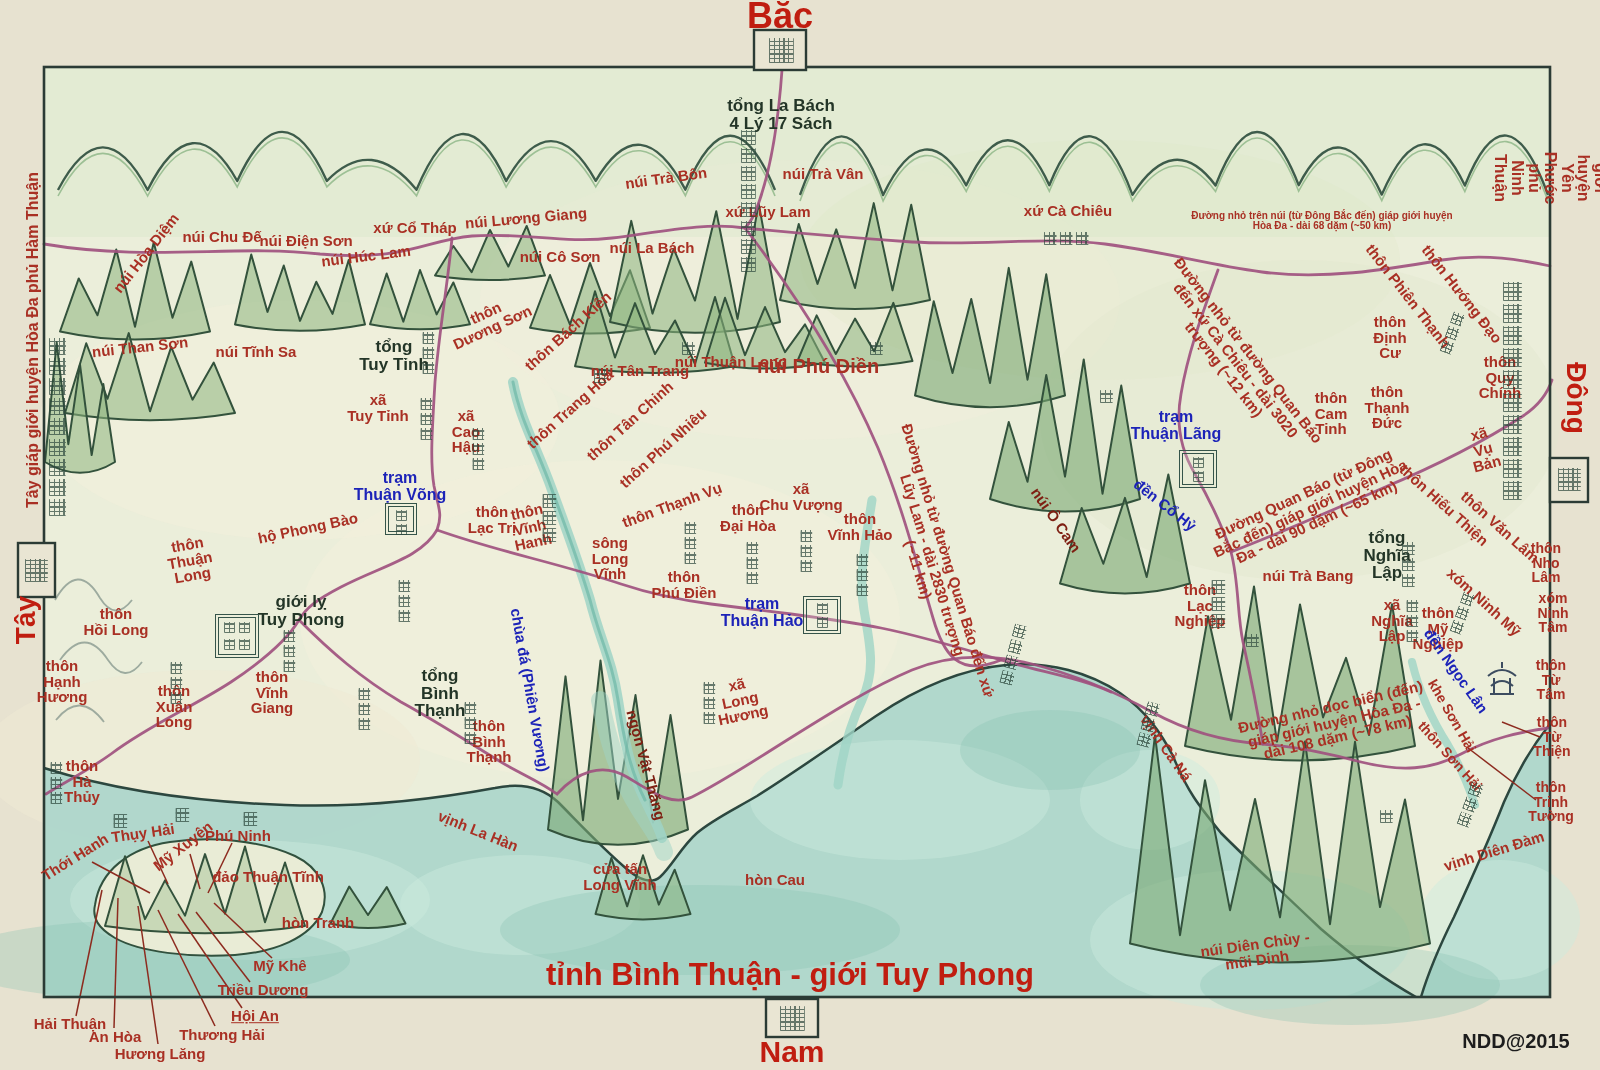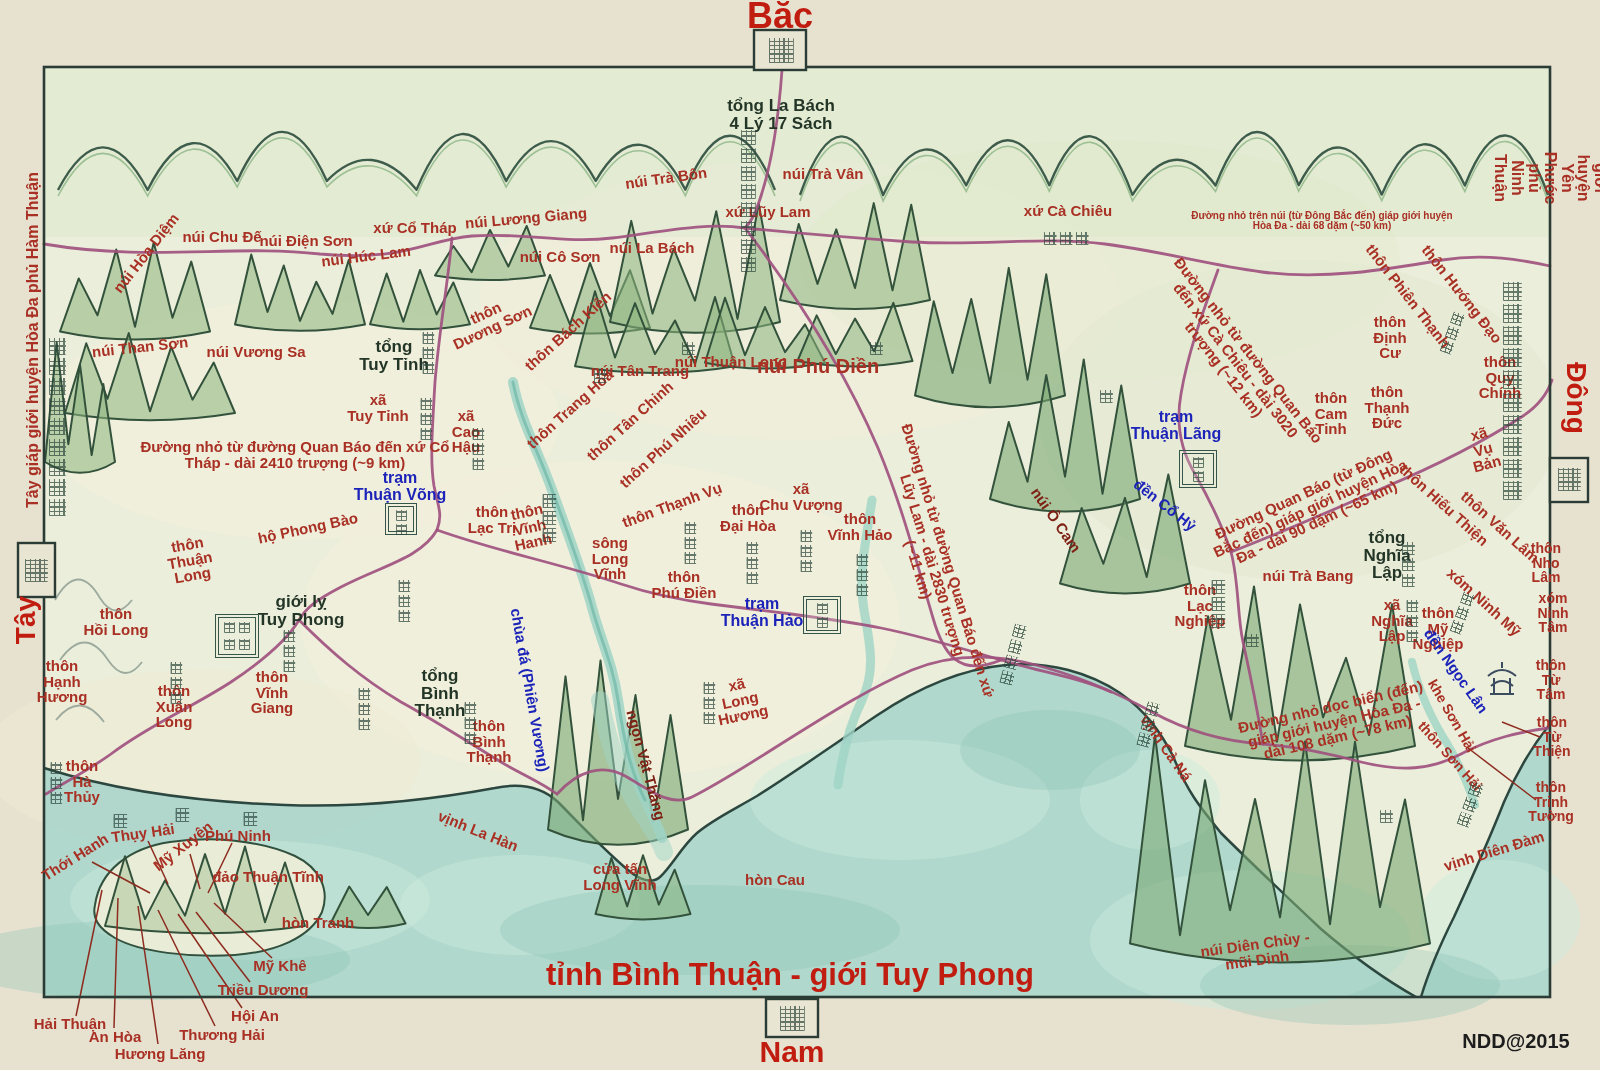--- a/index.html
+++ b/index.html
@@ -140,43 +140,41 @@
       <div class="lbl red" style="left: 768px; top: 212px; font-size: 15px; transform: translate(-50%, -50%) rotate(0deg);">xứ Lũy Lam</div>
       <div class="lbl red" style="left: 652px; top: 248px; font-size: 15px; transform: translate(-50%, -50%) rotate(0deg);">núi La Bách</div>
       <div class="lbl red" style="left: 526px; top: 218px; font-size: 15px; transform: translate(-50%, -50%) rotate(-5deg);">núi Lương Giang</div>
       <div class="lbl red" style="left: 415px; top: 228px; font-size: 15px; transform: translate(-50%, -50%) rotate(0deg);">xứ Cổ Tháp</div>
       <div class="lbl red" style="left: 560px; top: 257px; font-size: 15px; transform: translate(-50%, -50%) rotate(0deg);">núi Cô Sơn</div>
       <div class="lbl red" style="left: 222px; top: 237px; font-size: 15px; transform: translate(-50%, -50%) rotate(0deg);">núi Chu Đế</div>
       <div class="lbl red" style="left: 306px; top: 241px; font-size: 15px; transform: translate(-50%, -50%) rotate(0deg);">núi Điện Sơn</div>
       <div class="lbl red" style="left: 366px; top: 256px; font-size: 15px; transform: translate(-50%, -50%) rotate(-7deg);">núi Húc Lam</div>
       <div class="lbl red" style="left: 146px; top: 253px; font-size: 15px; transform: translate(-50%, -50%) rotate(-52deg);">núi Hòa Diệm</div>
       <div class="lbl red" style="left: 140px; top: 347px; font-size: 15px; transform: translate(-50%, -50%) rotate(-6deg);">núi Than Sơn</div>
-      <div class="lbl red" style="left: 256px; top: 352px; font-size: 15px; transform: translate(-50%, -50%) rotate(0deg);">núi Vương Sa</div>
+      <div class="lbl red" style="left: 256px; top: 352px; font-size: 15px; transform: translate(-50%, -50%) rotate(0deg);">núi Tĩnh Sa</div>
       <div class="lbl red" style="left: 1068px; top: 211px; font-size: 15px; transform: translate(-50%, -50%) rotate(0deg);">xứ Cà Chiêu</div>
       <div class="lbl red" style="left: 1322px; top: 221px; font-size: 10px; transform: translate(-50%, -50%) rotate(0deg);">Đường nhỏ trên núi (từ Đông Bắc đến) giáp giới huyện
 Hòa Đa - dài 68 dặm (~50 km)</div>
       <div class="lbl red" style="left: 489px; top: 320px; font-size: 15px; transform: translate(-50%, -50%) rotate(-25deg);">thôn
 Dương Sơn</div>
       <div class="lbl red" style="left: 568px; top: 331px; font-size: 15px; transform: translate(-50%, -50%) rotate(-42deg);">thôn Bách Kiên</div>
       <div class="lbl red" style="left: 640px; top: 371px; font-size: 15px; transform: translate(-50%, -50%) rotate(0deg);">núi Tân Trang</div>
       <div class="lbl red" style="left: 731px; top: 362px; font-size: 15px; transform: translate(-50%, -50%) rotate(0deg);">núi Thuận Long</div>
       <div class="lbl red" style="left: 818px; top: 366px; font-size: 20px; transform: translate(-50%, -50%) rotate(0deg);">núi Phú Điền</div>
       <div class="lbl red" style="left: 570px; top: 409px; font-size: 15px; transform: translate(-50%, -50%) rotate(-42deg);">thôn Trang Hòa</div>
       <div class="lbl red" style="left: 630px; top: 421px; font-size: 15px; transform: translate(-50%, -50%) rotate(-42deg);">thôn Tân Chinh</div>
       <div class="lbl red" style="left: 663px; top: 448px; font-size: 15px; transform: translate(-50%, -50%) rotate(-42deg);">thôn Phú Nhiêu</div>
       <div class="lbl red" style="left: 672px; top: 505px; font-size: 15px; transform: translate(-50%, -50%) rotate(-20deg);">thôn Thạnh Vụ</div>
       <div class="lbl ink" style="left: 394px; top: 356px; font-size: 17px; transform: translate(-50%, -50%) rotate(0deg);">tổng
 Tuy Tỉnh</div>
       <div class="lbl red" style="left: 378px; top: 408px; font-size: 15px; transform: translate(-50%, -50%) rotate(0deg);">xã
 Tuy Tỉnh</div>
       <div class="lbl red" style="left: 466px; top: 431px; font-size: 15px; transform: translate(-50%, -50%) rotate(0deg);">xã
 Cao
 Hậu</div>
-      <div class="lbl red" style="left: 295px; top: 455px; font-size: 15px; transform: translate(-50%, -50%) rotate(0deg);">Đường nhỏ từ đường Quan Báo đến xứ Cổ
-Tháp - dài 2410 trượng (~9 km)</div>
       <div class="lbl blue" style="left: 400px; top: 487px; font-size: 16px; transform: translate(-50%, -50%) rotate(0deg);">trạm
 Thuận Võng</div>
       <div class="lbl red" style="left: 308px; top: 528px; font-size: 15px; transform: translate(-50%, -50%) rotate(-12deg);">hộ Phong Bào</div>
       <div class="lbl red" style="left: 190px; top: 560px; font-size: 15px; transform: translate(-50%, -50%) rotate(-10deg);">thôn
 Thuận
 Long</div>
       <div class="lbl red" style="left: 116px; top: 622px; font-size: 15px; transform: translate(-50%, -50%) rotate(0deg);">thôn
 Hồi Long</div>
       <div class="lbl red" style="left: 62px; top: 681px; font-size: 15px; transform: translate(-50%, -50%) rotate(0deg);">thôn
 Hạnh
@@ -226,21 +224,21 @@
 Hà
 Thủy</div>
       <div class="lbl red" style="left: 75px; top: 857px; font-size: 15px; transform: translate(-50%, -50%) rotate(-32deg);">Thới Hanh</div>
       <div class="lbl red" style="left: 143px; top: 833px; font-size: 15px; transform: translate(-50%, -50%) rotate(-8deg);">Thụy Hải</div>
       <div class="lbl red" style="left: 183px; top: 846px; font-size: 15px; transform: translate(-50%, -50%) rotate(-38deg);">Mỹ Xuyên</div>
       <div class="lbl red" style="left: 238px; top: 836px; font-size: 15px; transform: translate(-50%, -50%) rotate(0deg);">Phú Ninh</div>
       <div class="lbl red" style="left: 268px; top: 877px; font-size: 15px; transform: translate(-50%, -50%) rotate(0deg);">đảo Thuận Tĩnh</div>
       <div class="lbl red" style="left: 318px; top: 923px; font-size: 15px; transform: translate(-50%, -50%) rotate(0deg);">hòn Tranh</div>
       <div class="lbl red" style="left: 280px; top: 966px; font-size: 15px; transform: translate(-50%, -50%) rotate(0deg);">Mỹ Khê</div>
       <div class="lbl red" style="left: 263px; top: 990px; font-size: 15px; transform: translate(-50%, -50%) rotate(0deg);">Triều Dương</div>
-      <div class="lbl red" style="left: 255px; top: 1016px; font-size: 15px; transform: translate(-50%, -50%) rotate(0deg);">Hội An</div>
+      <div class="lbl red" style="left: 255px; top: 1016px; font-size: 15px; transform: translate(-50%, -50%) rotate(0deg); text-decoration: underline;">Hội An</div>
       <div class="lbl red" style="left: 222px; top: 1035px; font-size: 15px; transform: translate(-50%, -50%) rotate(0deg);">Thương Hải</div>
       <div class="lbl red" style="left: 160px; top: 1054px; font-size: 15px; transform: translate(-50%, -50%) rotate(0deg);">Hương Lăng</div>
       <div class="lbl red" style="left: 115px; top: 1037px; font-size: 15px; transform: translate(-50%, -50%) rotate(0deg);">An Hòa</div>
       <div class="lbl red" style="left: 70px; top: 1024px; font-size: 15px; transform: translate(-50%, -50%) rotate(0deg);">Hải Thuận</div>
       <div class="lbl red" style="left: 933px; top: 565px; font-size: 15px; transform: translate(-50%, -50%) rotate(73deg);">Đường nhỏ từ đường Quan Báo đến xứ
 Lũy Lam - dài 2830 trượng
 (~11 km)</div>
       <div class="lbl maroon" style="left: 1056px; top: 520px; font-size: 15px; transform: translate(-50%, -50%) rotate(55deg);">núi Ô Cam</div>
       <div class="lbl blue" style="left: 1176px; top: 426px; font-size: 16px; transform: translate(-50%, -50%) rotate(0deg);">trạm
 Thuận Lãng</div>

